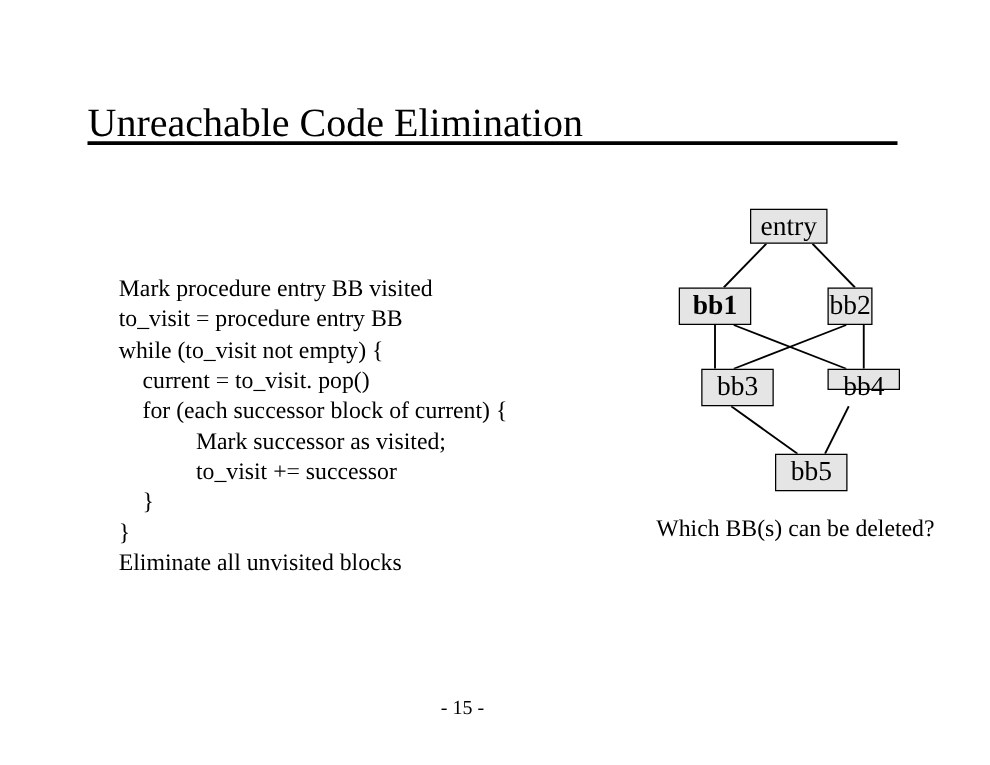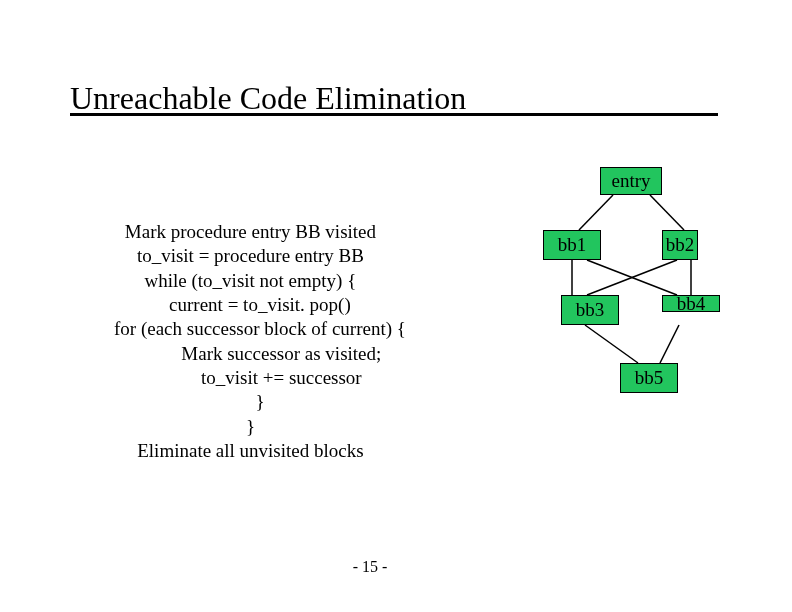--- a/index.html
+++ b/index.html
@@ -38,38 +38,36 @@
     top: 158px;
     font-size: 26px;
   }
   .algo {
     position: absolute;
     left: 95px;
     top: 220px;
     font-size: 19px;
     line-height: 1.28;
     white-space: pre;
-    text-align: center;
   }
   .graph {
     position: absolute;
     left: 525px;
     top: 155px;
     width: 245px;
     height: 270px;
   }
   .node {
     position: absolute;
     border: 1.8px solid #000;
-    background: #22c55e;
-    font-size: 19px;
+    background: #e5e5e5;
+    font-size: 22px;
     text-align: center;
     box-sizing: border-box;
     display: flex;
-    align-items: center;
     justify-content: center;
     z-index: 2;
   }
   .edges {
     position: absolute;
     left: 0; top: 0;
     width: 245px;
     height: 270px;
     z-index: 1;
   }
@@ -124,32 +122,33 @@
       <line x1="152" y1="105" x2="62" y2="140" stroke="#000" stroke-width="1.5"></line>
 
       <line x1="60" y1="170" x2="113" y2="208" stroke="#000" stroke-width="1.5"></line>
 
       <line x1="154" y1="170" x2="135" y2="208" stroke="#000" stroke-width="1.5"></line>
     </svg>
 
     <div class="node" style="left:75px; top:12px; width:62px; height:28px;">
         <span>entry</span>
       </div>
-    <div class="node" style="left:18px; top:75px; width:58px; height:30px;">
+    <div class="node" style="left:18px; top:75px; width:58px; height:30px;font-weight:bold;">
         <span>bb1</span>
       </div>
     <div class="node" style="left:137px; top:75px; width:36px; height:30px;">
         <span>bb2</span>
       </div>
     <div class="node" style="left:36px; top:140px; width:58px; height:30px;">
         <span>bb3</span>
       </div>
     <div class="node" style="left:137px; top:140px; width:58px; height:17px;">
         <span>bb4</span>
       </div>
     <div class="node" style="left:95px; top:208px; width:58px; height:30px;font-family:Liberation Serif, serif;">
         <span>bb5</span>
       </div>
   </div>
 
+  <div class="question">Which BB(s) can be deleted?</div>
   <div class="pagenum">- 15 -</div>
 
 </div>
 
 </body></html>

